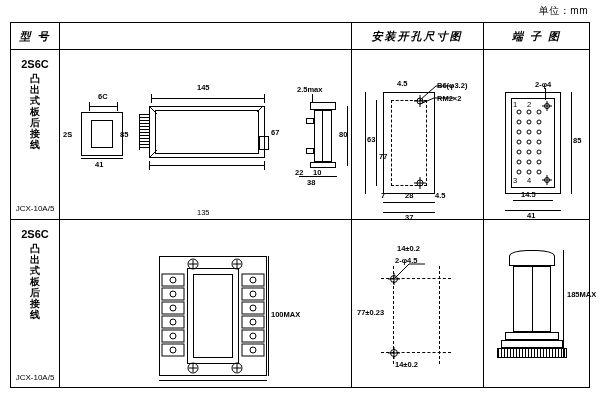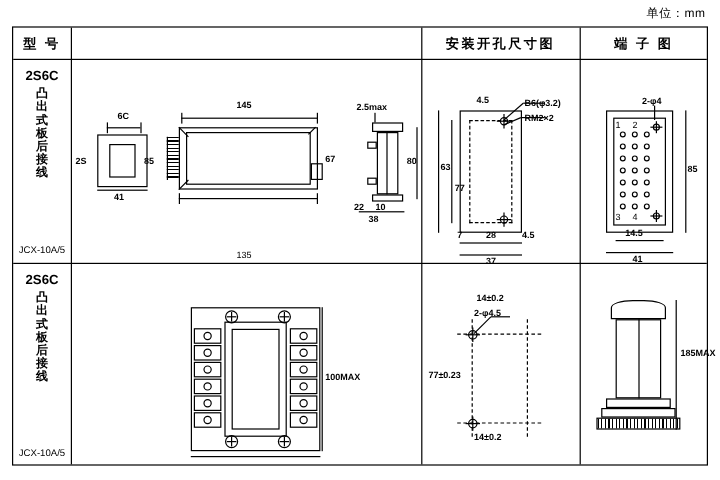--- a/index.html
+++ b/index.html
@@ -25,21 +25,21 @@
     width:580px;height:366px;
     border:1px solid #000;
     box-sizing:border-box;
   }
   .vline{position:absolute;top:0;bottom:0;width:1px;background:#000;}
   .hline{position:absolute;left:0;right:0;height:1px;background:#000;}
 
   .hdr{
     position:absolute;top:0;height:26px;
     display:flex;align-items:center;justify-content:center;
-    font-size:11px;font-weight:bold;
+    font-size:11px;font-weight:bold;font-style:italic;
   }
   .hdr span{letter-spacing:2px;}
 
   
   .rowlabel{
     position:absolute;left:0;width:48px;
     display:flex;flex-direction:column;align-items:center;
     font-size:10px;font-weight:bold;
     padding-top:8px;box-sizing:border-box;
   }

